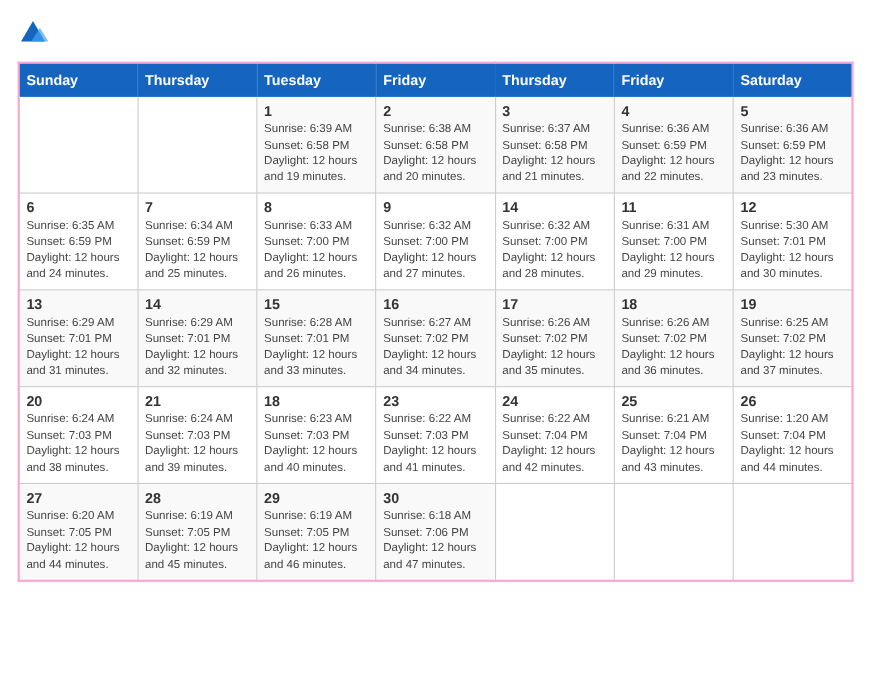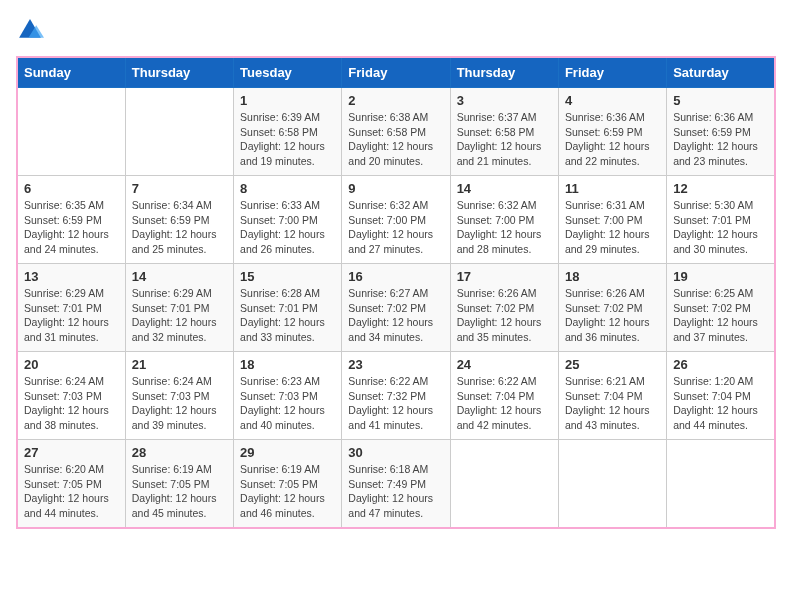--- a/index.html
+++ b/index.html
@@ -257,21 +257,21 @@
         </td>
         <td>
           <span class="day-num">18</span>
           <div class="day-info">Sunrise: 6:23 AM
 Sunset: 7:03 PM
 Daylight: 12 hours and 40 minutes.</div>
         </td>
         <td>
           <span class="day-num">23</span>
           <div class="day-info">Sunrise: 6:22 AM
-Sunset: 7:32 PM
+Sunset: 7:03 PM
 Daylight: 12 hours and 41 minutes.</div>
         </td>
         <td>
           <span class="day-num">24</span>
           <div class="day-info">Sunrise: 6:22 AM
 Sunset: 7:04 PM
 Daylight: 12 hours and 42 minutes.</div>
         </td>
         <td>
           <span class="day-num">25</span>
@@ -301,21 +301,21 @@
         </td>
         <td>
           <span class="day-num">29</span>
           <div class="day-info">Sunrise: 6:19 AM
 Sunset: 7:05 PM
 Daylight: 12 hours and 46 minutes.</div>
         </td>
         <td>
           <span class="day-num">30</span>
           <div class="day-info">Sunrise: 6:18 AM
-Sunset: 7:49 PM
+Sunset: 7:06 PM
 Daylight: 12 hours and 47 minutes.</div>
         </td>
         <td class="empty"></td>
         <td class="empty"></td>
         <td class="empty"></td>
       </tr>
     </tbody>
 </table>
 
 </body></html>

